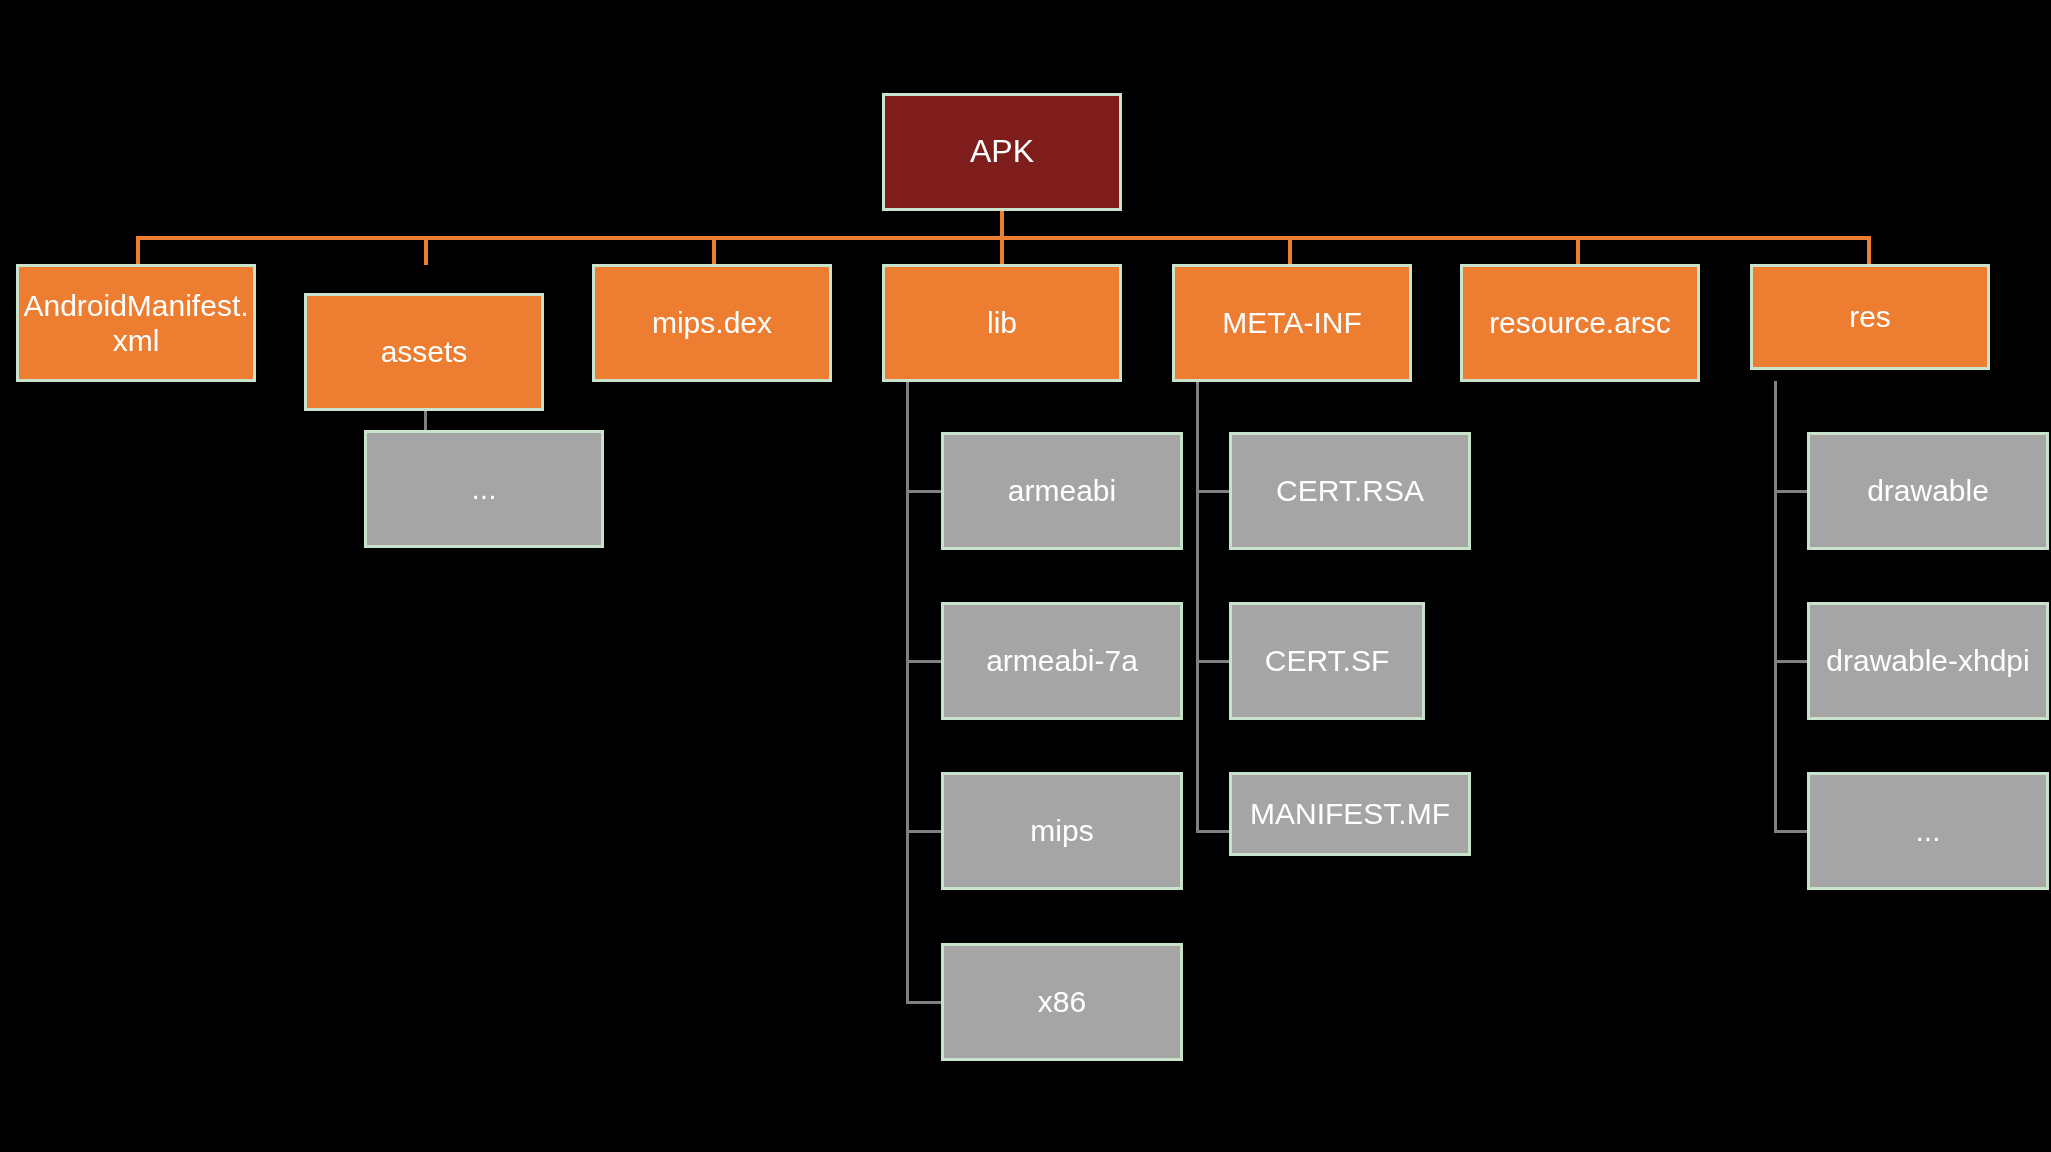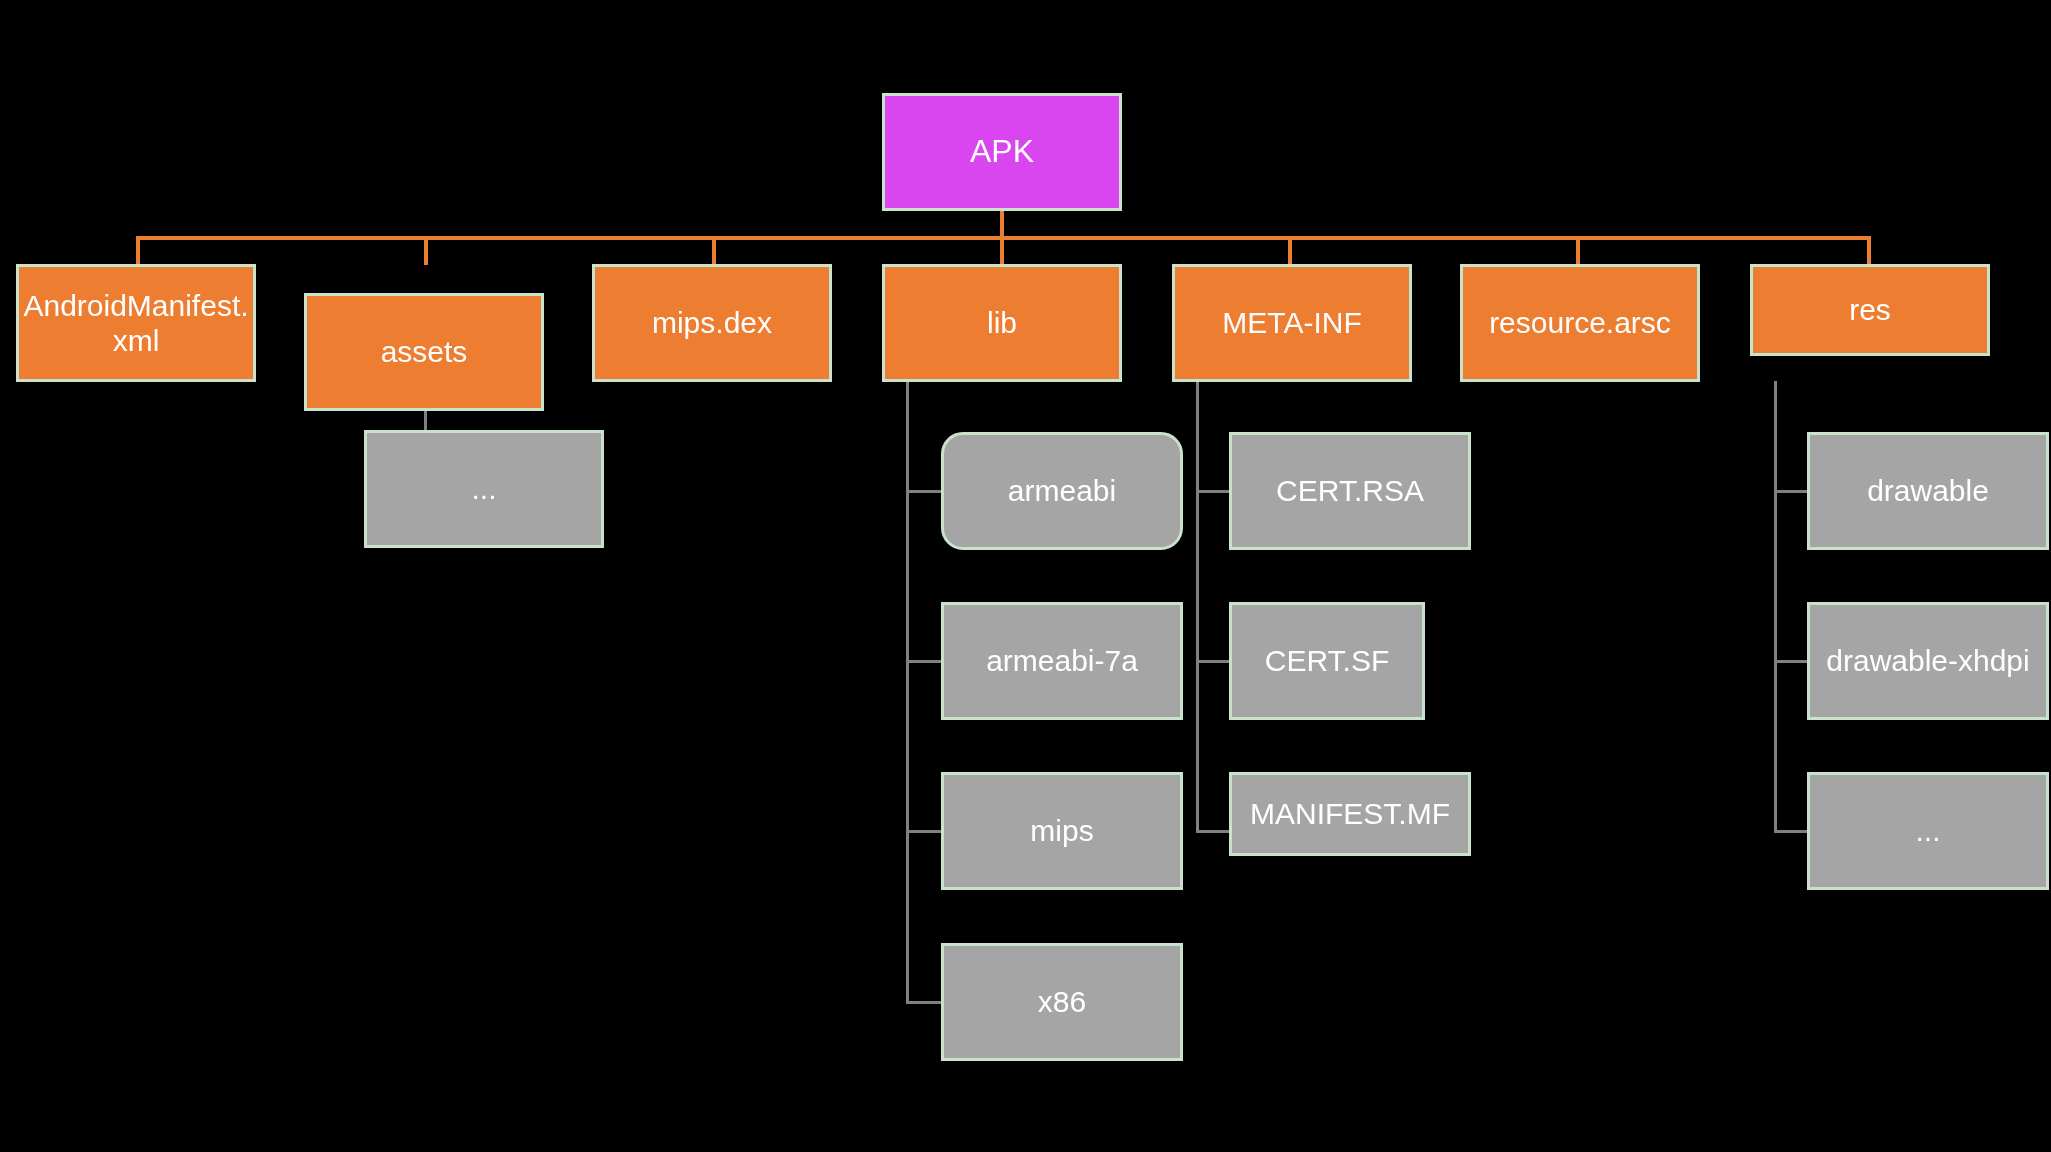--- a/index.html
+++ b/index.html
@@ -23,21 +23,21 @@
     align-items: center;
     justify-content: center;
     text-align: center;
     color: #FFFFFF;
     line-height: 1.18;
     padding: 0 8px;
     white-space: pre-line;
     z-index: 3;
   }
   .node.root {
-    background: #d946ef;
+    background: #7f1d1d;
     font-size: 32px;
   }
   .node.level1 {
     background: #ED7D31;
     font-size: 30px;
   }
   .node.level2 {
     background: #A5A5A5;
     font-size: 30px;
   }
@@ -85,25 +85,25 @@
 
   <div class="node root" style="left:882px; top:93px; width:240px; height:118px;">APK</div>
 
   <div class="node level1" style="left:16px; top:264px; width:240px; height:118px;">AndroidManifest.
 xml</div>
   <div class="node level1" style="left:304px; top:264px; width:240px; height:118px;margin-top:29px;">assets</div>
   <div class="node level1" style="left:592px; top:264px; width:240px; height:118px;">mips.dex</div>
   <div class="node level1" style="left:882px; top:264px; width:240px; height:118px;">lib</div>
   <div class="node level1" style="left:1460px; top:264px; width:240px; height:118px;">resource.arsc</div>
   <div class="node level1" style="left:1172px; top:264px; width:240px; height:118px;">META-INF</div>
-  <div class="node level1" style="left:1750px; top:264px; width:240px; height:92px;">res</div>
+  <div class="node level1" style="left:1750px; top:264px; width:240px; height:106px;">res</div>
 
   <div class="node level2" style="left:364px; top:430px; width:240px; height:118px;">...</div>
 
-  <div class="node level2" style="left:941px; top:432px; width:242px; height:118px;border-radius:22px;">armeabi</div>
+  <div class="node level2" style="left:941px; top:432px; width:242px; height:118px;">armeabi</div>
   <div class="node level2" style="left:941px; top:602px; width:242px; height:118px;">armeabi-7a</div>
   <div class="node level2" style="left:941px; top:772px; width:242px; height:118px;">mips</div>
   <div class="node level2" style="left:941px; top:943px; width:242px; height:118px;">x86</div>
 
   <div class="node level2" style="left:1229px; top:432px; width:242px; height:118px;text-align:center;">CERT.RSA</div>
   <div class="node level2" style="left:1229px; top:602px; width:196px; height:118px;">CERT.SF</div>
   <div class="node level2" style="left:1229px; top:772px; width:242px; height:84px;">MANIFEST.MF</div>
 
   <div class="node level2" style="left:1807px; top:432px; width:242px; height:118px;">drawable</div>
   <div class="node level2" style="left:1807px; top:602px; width:242px; height:118px;">drawable-xhdpi</div>

